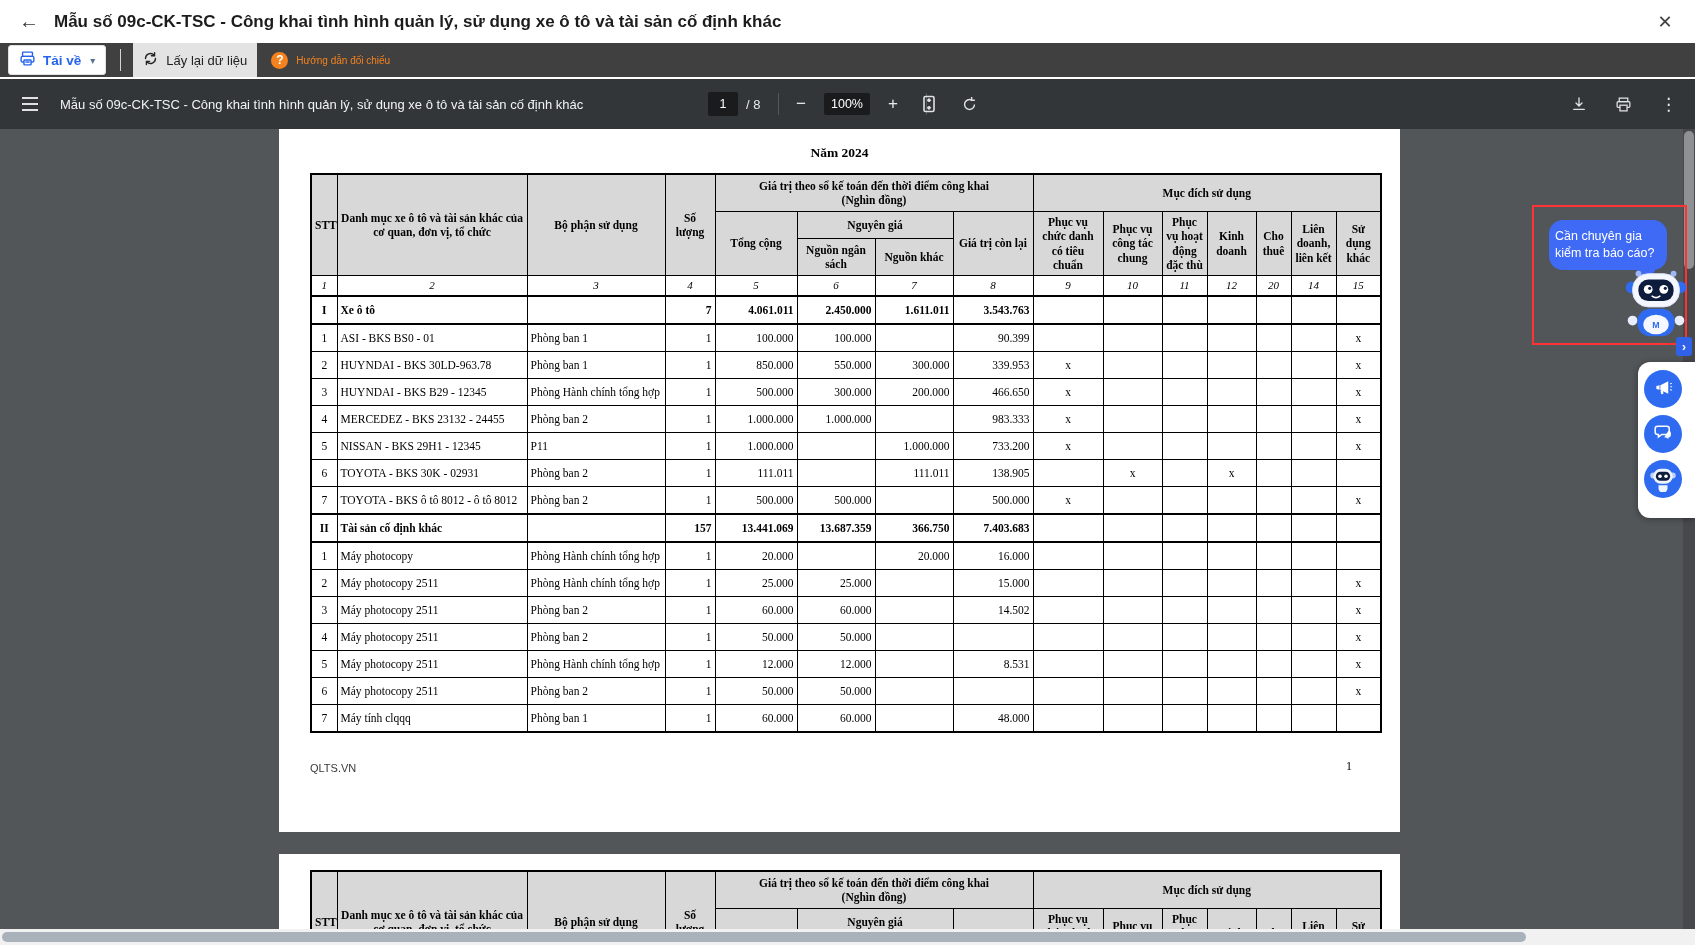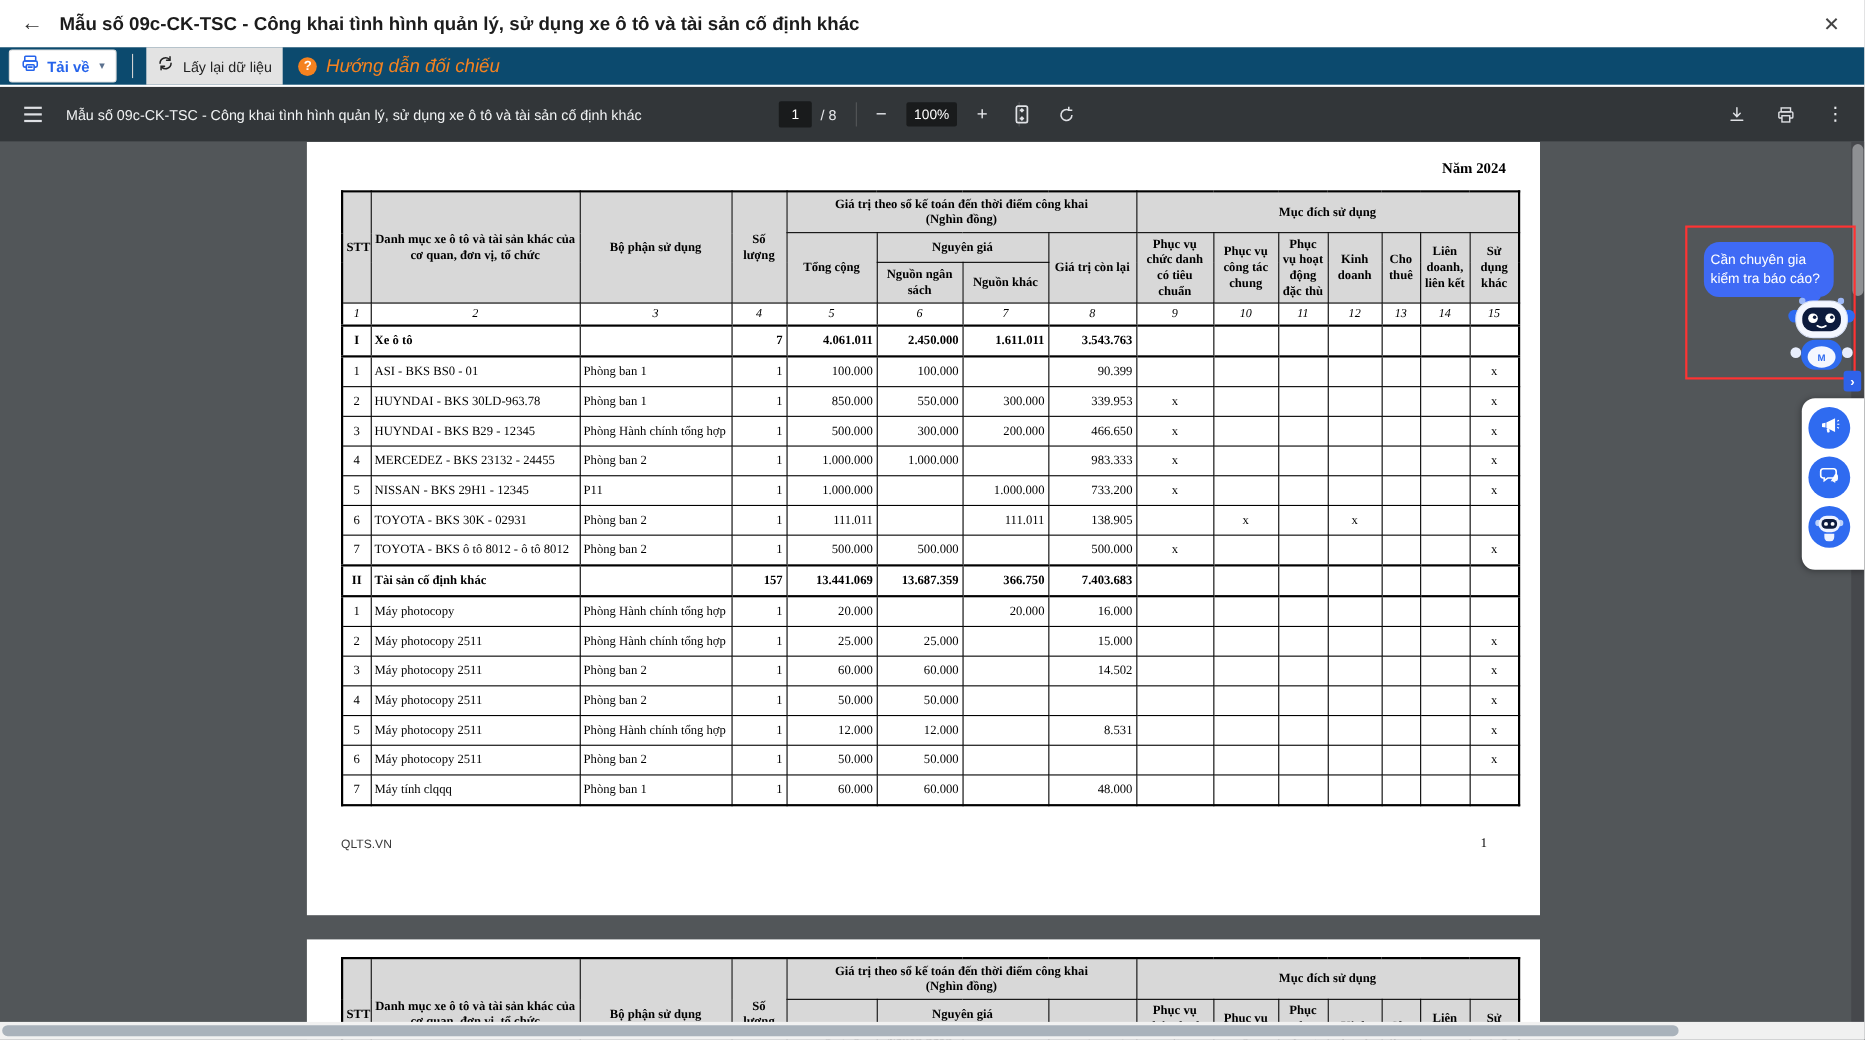--- a/index.html
+++ b/index.html
@@ -6,30 +6,30 @@
   body{width:1695px;height:945px;overflow:hidden;font-family:"Liberation Sans","DejaVu Sans",sans-serif;}
   .app{position:relative;width:1695px;height:945px;background:#fff;overflow:hidden;}
 
   
   .titlebar{position:absolute;left:0;top:0;width:1695px;height:43px;background:#fff;border-bottom:1px solid #e4e4e4;display:flex;align-items:center;}
   .back-btn{width:34px;height:34px;margin-left:12px;border-radius:50%;display:flex;align-items:center;justify-content:center;font-size:20px;color:#333;cursor:pointer;}
   .win-title{margin-left:8px;font-size:17px;font-weight:700;color:#1c1c1c;}
   .close-btn{position:absolute;right:18px;top:10px;width:24px;height:24px;display:flex;align-items:center;justify-content:center;font-size:18px;color:#444;cursor:pointer;}
 
   
-  .actionbar{position:absolute;left:0;top:43px;width:1695px;height:34px;background:#0c4a6e;display:flex;align-items:center;}
+  .actionbar{position:absolute;left:0;top:43px;width:1695px;height:34px;background:#404040;display:flex;align-items:center;}
   .dl-btn{height:28px;margin-left:8px;padding:0 10px;background:#fff;border:1px solid #e0e0e0;border-radius:3px;display:flex;align-items:center;gap:7px;cursor:pointer;}
   .dl-btn .lbl{color:#2563eb;font-size:13.5px;font-weight:700;}
   .dl-caret{color:#5b718f;font-size:10px;margin-left:2px;}
   .ab-divider{width:1px;height:22px;background:#d2d2d2;margin:0 12px 0 14px;}
   .reload-btn{display:flex;align-items:center;gap:8px;cursor:pointer;padding:0 10px;height:34px;background:#e3e3e3;}
   .reload-btn .lbl{color:#222;font-size:13px;}
   .guide-btn{display:flex;align-items:center;gap:8px;cursor:pointer;padding:0 14px;}
   .help-dot{width:17px;height:17px;border-radius:50%;background:#f5821f;color:#fff;font-size:12px;font-weight:700;display:flex;align-items:center;justify-content:center;}
-  .guide-btn .lbl{color:#f5821f;font-size:17px;font-weight:400;font-style:italic;}
+  .guide-btn .lbl{color:#f5821f;font-size:10px;font-weight:400;}
 
   
   .pdfbar{position:absolute;left:0;top:79px;width:1695px;height:50px;background:#323639;display:flex;align-items:center;color:#e8eaed;}
   .hamburger{width:36px;height:36px;margin-left:12px;display:flex;flex-direction:column;justify-content:center;gap:4px;align-items:center;cursor:pointer;}
   .hamburger span{display:block;width:16px;height:2px;background:#dfe1e5;}
   .pdf-title{margin-left:12px;font-size:13px;color:#f1f3f4;width:560px;white-space:nowrap;overflow:hidden;}
   .page-group{position:absolute;left:708px;display:flex;align-items:center;gap:8px;}
   .page-input{width:26px;height:22px;background:#191b1c;border:none;border-radius:2px;color:#fff;text-align:center;font-size:12.5px;}
   .page-total{font-size:13px;color:#e8eaed;}
   .vdiv{width:1px;height:22px;background:#545759;margin:0 10px;}
@@ -41,21 +41,21 @@
   .kebab{font-size:17px;color:#e8eaed;cursor:pointer;padding:0 6px;}
 
   
   .content{position:absolute;left:0;top:129px;width:1695px;height:816px;background:#525659;overflow:hidden;}
   .page{position:absolute;left:279px;width:1121px;background:#fff;}
   .page1{top:0;height:703px;}
   .page2{top:725px;height:220px;overflow:hidden;}
   .page-inner{padding:8px 31px 0 31px;font-family:"Liberation Serif","DejaVu Serif",serif;color:#000;}
   .unit-line{font-size:12.5px;font-weight:700;}
   .doc-title{text-align:center;font-size:17.5px;font-weight:700;margin-top:4px;}
-  .doc-year{text-align:right;font-size:13.5px;font-weight:700;margin-top:8px;}
+  .doc-year{text-align:center;font-size:13.5px;font-weight:700;margin-top:8px;}
   .table-wrap{margin-top:12px;}
 
   .doc-table{border-collapse:collapse;table-layout:fixed;width:1066px;font-family:"Liberation Serif","DejaVu Serif",serif;font-size:11.5px;color:#000;border:2px solid #000;}
   .doc-table th,.doc-table td{border:1px solid #000;padding:1px 3px;vertical-align:middle;line-height:1.25;overflow:hidden;}
   .doc-table thead th{background:#d8d8d8;font-weight:700;text-align:center;}
   .doc-table thead tr:nth-child(1) th{height:34px;}
   .doc-table thead tr:nth-child(2) th{height:24px;}
   .doc-table thead tr:nth-child(3) th{height:34px;}
   .doc-table thead tr.num-row th{background:#fff;font-style:italic;font-weight:400;height:17px;font-size:11px;}
   .doc-table tbody td{border-top:1px dotted #666;height:24px;}
@@ -244,21 +244,21 @@
                 <th>3</th>
                   <th>4</th>
                 <th>5</th>
                   <th>6</th>
                 <th>7</th>
                   <th>8</th>
                 <th>9</th>
                   <th>10</th>
                 <th>11</th>
                   <th>12</th>
-                <th>13</th>
+                <th>20</th>
                   <th>14</th>
                 <th>15</th>
               </tr>
             </thead>
             <tbody>
                 <tr class="section-row">
                   <td class="a-c">I</td>
                   <td class="a-l">Xe ô tô</td>
                   <td class="a-l"></td>
                   <td class="a-r">7</td>

